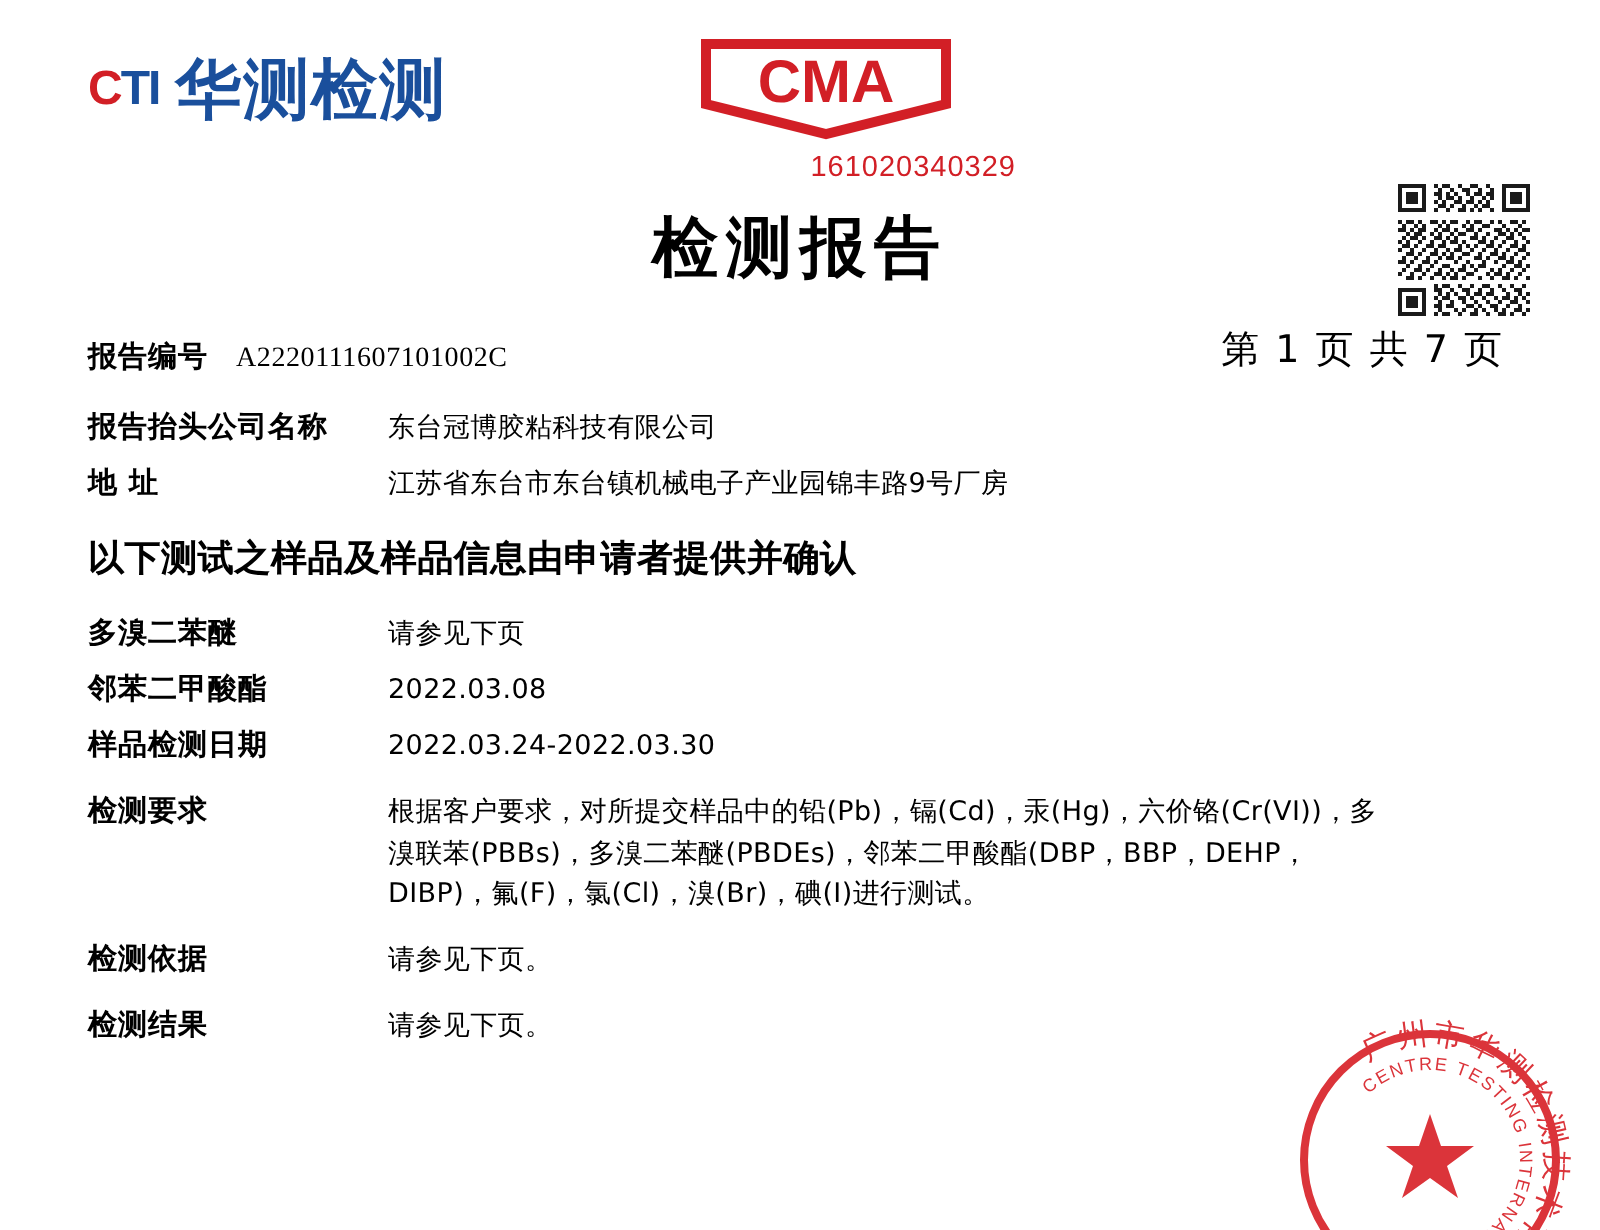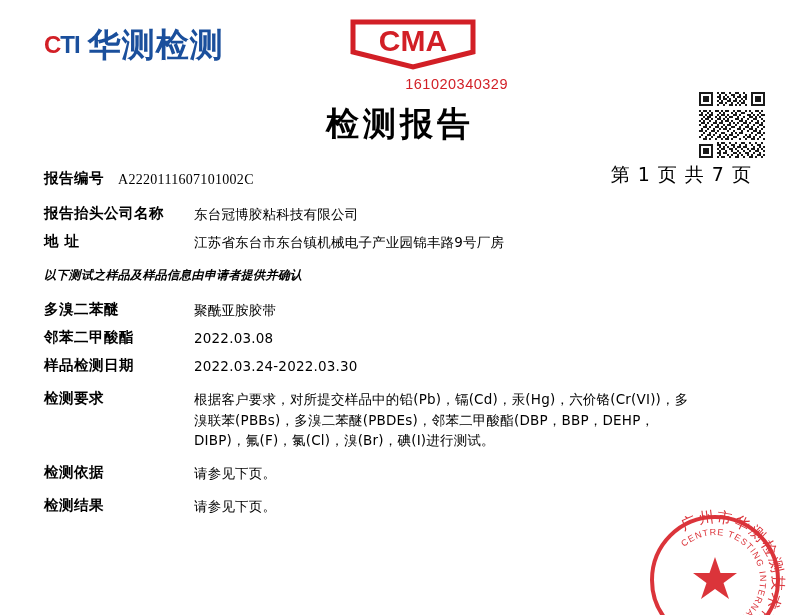--- a/index.html
+++ b/index.html
@@ -149,23 +149,22 @@
     font-family: "DejaVu Sans", sans-serif;
     font-weight: normal;
     font-size: 13.5px;
     letter-spacing: 0.5px;
   }
 
   .section-note {
     margin: 14px 44px 10px 44px;
     font-family: "DejaVu Sans", sans-serif;
     font-weight: bold;
-    font-size: 12px;
+    font-size: 18px;
     letter-spacing: 0.3px;
-    font-style: italic;
   }
   .gap-top { margin-top: 12px; }
   .requirement-val {
     max-width: 500px;
   }
 
   
   .stamp {
     position: absolute;
     right: 10px;
@@ -503,21 +502,21 @@
     <span class="val">江苏省东台市东台镇机械电子产业园锦丰路9号厂房</span>
   </div>
 </div>
 
 <div class="section-note">以下测试之样品及样品信息由申请者提供并确认</div>
 
 <div class="info">
 
   <div class="row">
     <span class="lbl sub-lbl">多溴二苯醚</span>
-    <span class="val normal">聚酰亚胺胶带</span>
+    <span class="val normal">请参见下页</span>
   </div>
 
   <div class="row">
     <span class="lbl sub-lbl">邻苯二甲酸酯</span>
     <span class="val normal">2022.03.08</span>
   </div>
 
   <div class="row">
     <span class="lbl sub-lbl">样品检测日期</span>
     <span class="val normal">2022.03.24-2022.03.30</span>

